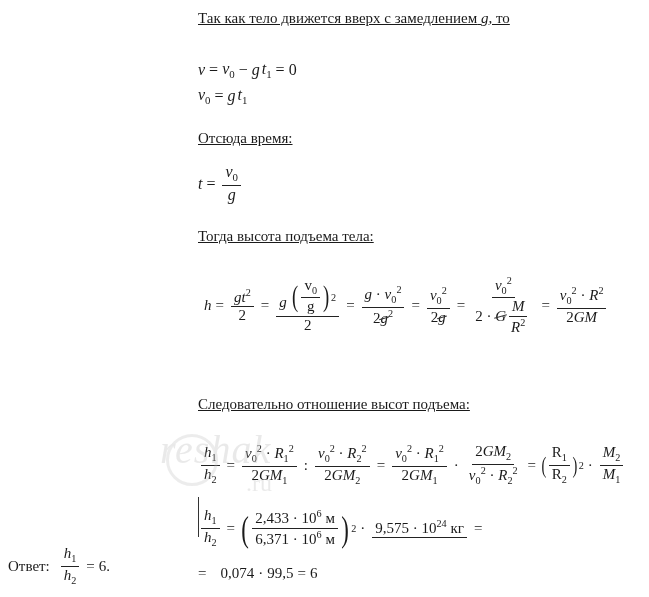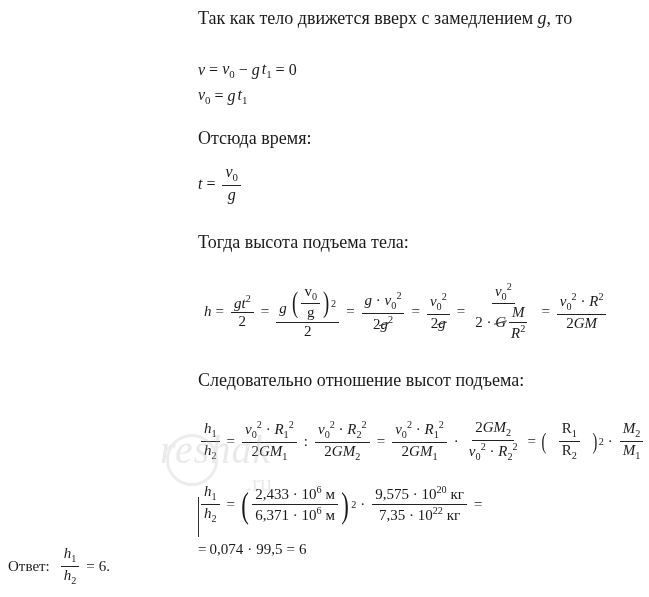--- a/index.html
+++ b/index.html
@@ -67,24 +67,25 @@
     position: absolute;
     left: 8px;
     top: 546px;
     display: flex;
     align-items: center;
     font-size: 15px;
     justify-content: space-between;
   }
 
   .para {
-    font-size: 18px;
+    font-size: 15px;
     line-height: 20px;
     margin: 0;
     padding: 0;
+    text-decoration: underline;
   }
   .gap-s { height: 10px; }
   .gap-m { height: 16px; }
   .gap-l { height: 22px; }
 
   .it { font-style: italic; }
   .math {
     font-family: "Liberation Serif", serif;
     font-style: italic;
     font-size: 16px;
@@ -219,21 +220,21 @@
     <span>t</span>
     <span class="op">=</span>
     <span class="frac">
       <span class="num"><span>v</span><span class="sub">0</span></span>
       <span class="den">g</span>
     </span>
   </div>
 
   <div class="gap-l"></div>
 
-  <div class="para" style="margin-top:6px;">Тогда высота подъема тела:</div>
+  <div class="para" style="margin-top:0;">Тогда высота подъема тела:</div>
 
   <div class="gap-m"></div>
 
   <div class="math" style="margin-top:14px; margin-left:6px; font-size:15px;">
     <span>h</span>
     <span class="op">=</span>
 
     <span class="frac">
       <span class="num"><span>g</span><span>t</span><span class="sup">2</span></span>
       <span class="den"><span class="rm">2</span></span>
@@ -283,21 +284,21 @@
     <span class="op">=</span>
 
     <span class="frac">
       <span class="num"><span>v</span><span class="sub">0</span><span class="sup">2</span> <span class="rm">·</span> <span>R</span><span class="sup">2</span></span>
       <span class="den"><span class="rm">2</span><span>G</span><span>M</span></span>
     </span>
   </div>
 
   <div class="gap-l"></div>
 
-  <div class="para" style="margin-top:6px;">Следовательно отношение высот подъема:</div>
+  <div class="para" style="margin-top:36px;">Следовательно отношение высот подъема:</div>
 
   <div class="gap-m"></div>
 
   <div class="math" style="margin-top:14px; font-size:15px;">
     <span class="frac">
       <span class="num"><span>h</span><span class="sub">1</span></span>
       <span class="den"><span>h</span><span class="sub">2</span></span>
     </span>
 
     <span class="op">=</span>
@@ -325,21 +326,21 @@
 
     <span class="frac">
       <span class="num"><span class="rm">2</span><span>G</span><span>M</span><span class="sub">2</span></span>
       <span class="den"><span>v</span><span class="sub">0</span><span class="sup">2</span> <span class="rm">·</span> <span>R</span><span class="sub">2</span><span class="sup">2</span></span>
     </span>
 
     <span class="op">=</span>
 
     <span class="paren small">
         <span class="pl">(</span>
-        <span class="frac" style="margin:0 11px;">
+        <span class="frac" style="margin:0 1px;">
           <span class="num"><span>R</span><span class="sub">1</span></span>
           <span class="den"><span>R</span><span class="sub">2</span></span>
         </span>
         <span class="pr">)</span>
       </span>
       <span class="sup">2</span>
 
     <span class="op rm">·</span>
 
     <span class="frac">
@@ -362,30 +363,29 @@
         <span class="num rm"><span>2,433</span> <span>·</span> <span>10</span><span class="sup">6</span> <span>м</span></span>
         <span class="den rm"><span>6,371</span> <span>·</span> <span>10</span><span class="sup">6</span> <span>м</span></span>
       </span>
       <span class="pr">)</span>
     </span>
       <span class="sup">2</span>
 
     <span class="op rm">·</span>
 
     <span class="frac">
-      <span class="num rm"><span>9,575</span> <span>·</span> <span>10</span><span class="sup">20</span> <span>кг</span></span>
-      <span class="den rm"><span>7,35</span> <span>·</span> <span>10</span><span class="sup">22</span> <span>кг</span></span>
+      <span class="num rm"><span>9,575</span> <span>·</span> <span>10</span><span class="sup">24</span> <span>кг</span></span>
     </span>
 
     <span class="op">=</span>
   </div>
 
   <div class="math" style="margin-top:16px; font-size:15px;">
     <span class="rm">=</span>
-    <span class="rm" style="margin-left:3px;">0,074</span>
+    <span class="rm" style="margin-left:14px;">0,074</span>
     <span class="rm" style="margin:0 4px;">·</span>
     <span class="rm">99,5</span>
     <span class="rm op">=</span>
     <span class="rm">6</span>
   </div>
 
 </div>
 
 <div class="vbar"></div>
 

